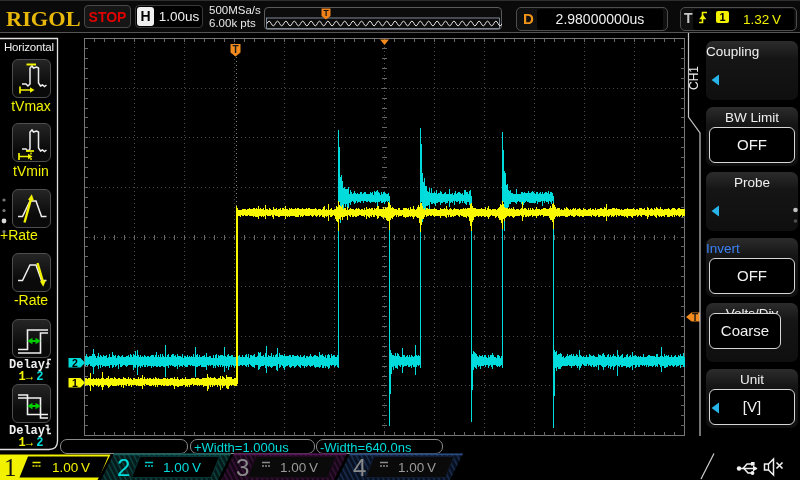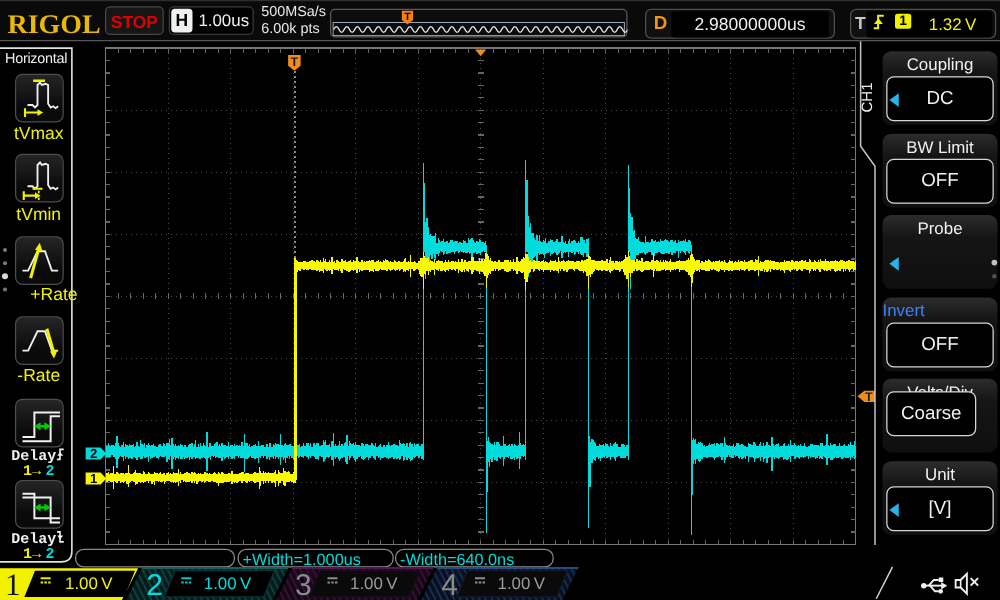--- a/index.html
+++ b/index.html
@@ -80,21 +80,21 @@
     <div class="abs" style="left:12px;top:383.5px;width:39px;height:39px;background:linear-gradient(#252525,#0a0a0a 70%);border:1.5px solid #4e4e4e;border-radius:6px;"></div>
 <svg class="abs" style="left:12px;top:383.5px;" width="39" height="39" viewBox="0 0 39 39">
       <path d="M6 11 h9.5 V30.5 h20.5" fill="none" stroke="#efefef" stroke-width="1.6"></path>
       <path d="M6 14 h22.5 V34 h7.5" fill="none" stroke="#efefef" stroke-width="1.6"></path>
       <path d="M17.5 22 H26.5" stroke="#00cc00" stroke-width="2"></path>
       <polygon points="20.5,18.8 20.5,25.2 15.2,22" fill="#00cc00"></polygon>
       <polygon points="23.5,18.8 23.5,25.2 28.8,22" fill="#00cc00"></polygon>
     </svg>
     <div class="abs" style="left:0;top:98px;width:62px;text-align:center;color:#f2f200;font-size:14px;">tVmax</div>
     <div class="abs" style="left:0;top:163px;width:62px;text-align:center;color:#f2f200;font-size:14px;">tVmin</div>
-    <div class="abs" style="left:0;top:227px;width:62px;text-align:right;color:#f2f200;font-size:14px;">+Rate</div>
+    <div class="abs" style="left:0;top:227px;width:62px;text-align:left;color:#f2f200;font-size:14px;">+Rate</div>
     <div class="abs" style="left:0;top:292px;width:62px;text-align:center;color:#f2f200;font-size:14px;">-Rate</div>
     <div class="abs" style="left:0;top:357px;width:62px;text-align:center;color:#efefef;font-size:12.5px;"><span style="font-family:'Liberation Mono',monospace;font-weight:bold;font-size:12px">Delay</span><svg width="8" height="11" viewBox="0 0 8 11" style="vertical-align:-1px">
         <path d="M0.5 9.5h2.5V1.5h3" fill="none" stroke="#efefef" stroke-width="1.3"></path>
         <polygon points="3,3.5 0.8,6.6 5.6,6.6" fill="#efefef"></polygon>
       </svg></div>
     <div class="abs" style="left:0;top:369px;width:62px;text-align:center;color:#f2f200;font-size:12.5px;"><span style="font-family:'Liberation Mono',monospace;font-weight:bold;font-size:12px;color:#f2f200">1→</span> <span style="font-family:'Liberation Mono',monospace;font-weight:bold;font-size:12px;color:#00dcdc">2</span></div>
     <div class="abs" style="left:0;top:423px;width:62px;text-align:center;color:#efefef;font-size:12.5px;"><span style="font-family:'Liberation Mono',monospace;font-weight:bold;font-size:12px">Delay</span><svg width="8" height="11" viewBox="0 0 8 11" style="vertical-align:-1px">
         <path d="M0.5 1.5h2.5V9.5h3" fill="none" stroke="#efefef" stroke-width="1.3"></path>
         <polygon points="3,7.5 0.8,4.4 5.6,4.4" fill="#efefef"></polygon>
       </svg></div>
@@ -137,22 +137,21 @@
 <polygon points="700,312.5 700,321.5 691.5,321.5 686,317 691.5,312.5" fill="#f28a1e"></polygon>
 <text x="695" y="321" font-size="10" font-weight="bold" fill="#1a1a1a" text-anchor="middle">T</text>
 <polygon points="68.5,358 80.5,358 85,362.8 80.5,367.5 68.5,367.5" fill="#00dcdc"></polygon>
 <text x="75" y="366.5" font-size="10.5" font-weight="bold" fill="#000" text-anchor="middle">2</text>
 <polygon points="68.5,378 80.5,378 85,382.8 80.5,387.5 68.5,387.5" fill="#f8f800"></polygon>
 <text x="75" y="386.5" font-size="10.5" font-weight="bold" fill="#000" text-anchor="middle">1</text>
 <path d="M688.5 33 V117 L700 133 V436" fill="none" stroke="#c4c4c4" stroke-width="1.2"></path>
 <text font-size="12" fill="#f0f0f0" transform="translate(697.5,90) rotate(-90)" style="font-family:'Liberation Sans',sans-serif">CH1</text>
 </svg>
 <div class="abs" style="left:706px;top:41px;width:92px;height:59px;background:linear-gradient(#2c2c2c,#151515 30%,#0f0f0f);border-radius:7px;"></div>
-<div class="abs" style="left:706px;top:44px;width:92px;text-align:center;color:#f0f0f0;font-size:13.5px;">Coupling</div>
-<div class="abs" style="left:709px;top:61px;width:86px;height:36px;background:#000;border:1.6px solid #d6d6d6;border-radius:6px;color:#f0f0f0;font-size:15px;text-align:center;line-height:33px;">DC</div>
+<div class="abs" style="left:706px;top:44px;width:92px;text-align:left;color:#f0f0f0;font-size:13.5px;">Coupling</div>
     <svg class="abs" style="left:711px;top:73.5px" width="9" height="12" viewBox="0 0 9 12">
       <polygon points="8,0.5 8,11.5 0.5,6" fill="#28b4e8"></polygon>
     </svg>
     <div class="abs" style="left:706px;top:106.6px;width:92px;height:59px;background:linear-gradient(#2c2c2c,#151515 30%,#0f0f0f);border-radius:7px;"></div>
 <div class="abs" style="left:706px;top:109.6px;width:92px;text-align:center;color:#f0f0f0;font-size:13.5px;">BW Limit</div>
 <div class="abs" style="left:709px;top:126.6px;width:86px;height:36px;background:#000;border:1.6px solid #d6d6d6;border-radius:6px;color:#f0f0f0;font-size:15px;text-align:center;line-height:33px;">OFF</div>
     <div class="abs" style="left:706px;top:172.2px;width:92px;height:59px;background:linear-gradient(#2c2c2c,#151515 30%,#0f0f0f);border-radius:7px;"></div>
 <div class="abs" style="left:706px;top:175.2px;width:92px;text-align:center;color:#f0f0f0;font-size:13.5px;">Probe</div>
     <svg class="abs" style="left:711px;top:204.7px" width="9" height="12" viewBox="0 0 9 12">
       <polygon points="8,0.5 8,11.5 0.5,6" fill="#28b4e8"></polygon>

